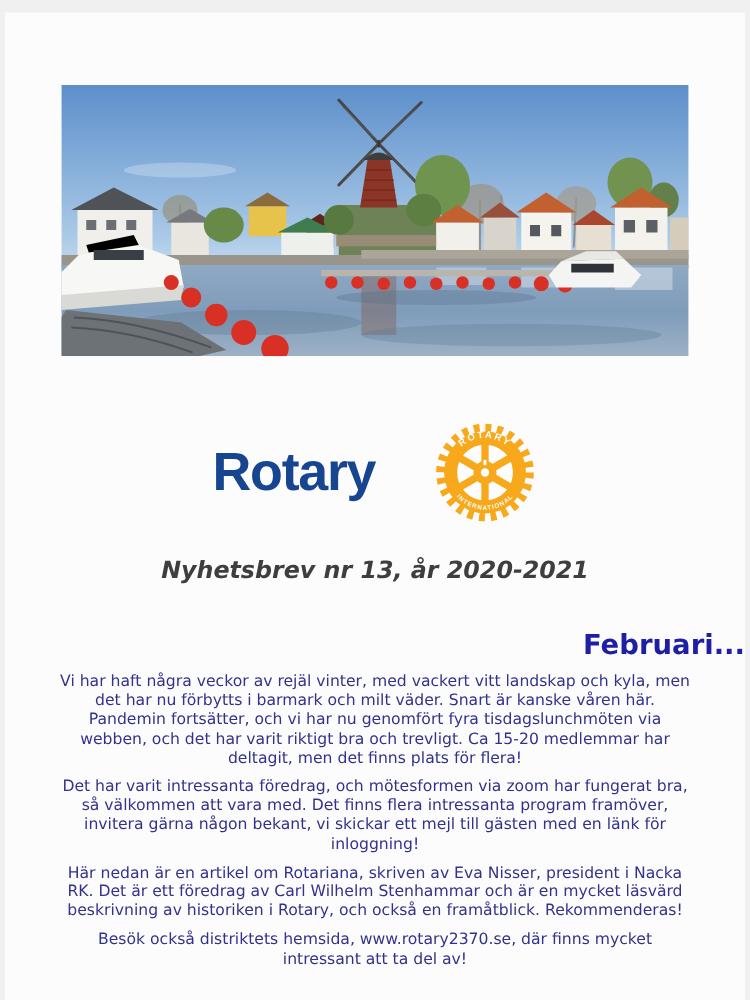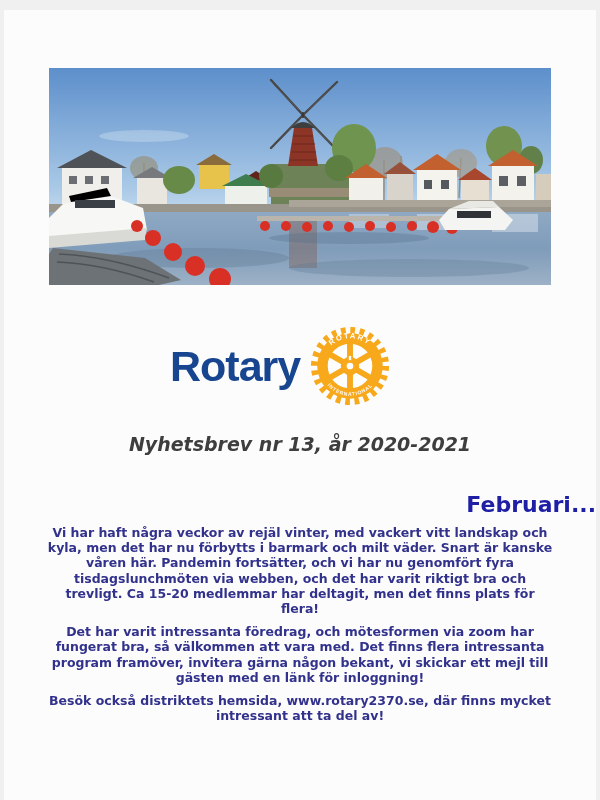--- a/index.html
+++ b/index.html
@@ -16,26 +16,26 @@
     background: #fcfcfc;
   }
   .photo-wrap {
     width: 502px; height: 217px;
     margin: 58px auto 0 auto;
     overflow: hidden;
   }
   .photo-wrap svg { display: block; }
 
   .logo-block {
-    margin: 36px auto 0 auto;
+    margin: 48px auto 0 auto;
     width: 260px;
     height: 90px;
     display: flex;
     align-items: center;
-    justify-content: flex-start;
+    justify-content: space-between;
     gap: 8px;
   }
   .logo-text { text-align: center; }
   .logo-brand {
     font-family: "Liberation Sans", sans-serif;
     font-weight: bold;
     font-size: 43px;
     line-height: 44px;
     letter-spacing: -1px;
     color: #17458f;
@@ -67,21 +67,20 @@
   .body-copy {
     width: 508px;
     margin: 4px auto 0 auto;
   }
   .body-copy p {
     margin: 8px 0;
     text-align: center;
     font-size: 12.5px;
     line-height: 15.2px;
     color: #32328c;
-    font-weight: bold;
   }
 </style>
 </head>
 <body>
 
 <div class="card">
 
   <div class="photo-wrap">
     <svg width="502" height="217" viewBox="0 0 502 217">
       <defs>
@@ -255,16 +254,17 @@
   </div>
 
   <h2 class="newsletter-title">Nyhetsbrev nr 13, år 2020-2021</h2>
 
   <h1 class="section-heading">Februari...</h1>
 
   <div class="body-copy">
 
   <p>Vi har haft några veckor av rejäl vinter, med vackert vitt landskap och kyla, men det har nu förbytts i barmark och milt väder. Snart är kanske våren här. Pandemin fortsätter, och vi har nu genomfört fyra tisdagslunchmöten via webben, och det har varit riktigt bra och trevligt. Ca 15-20 medlemmar har deltagit, men det finns plats för flera!</p>
       <p>Det har varit intressanta föredrag, och mötesformen via zoom har fungerat bra, så välkommen att vara med. Det finns flera intressanta program framöver, invitera gärna någon bekant, vi skickar ett mejl till gästen med en länk för inloggning!</p>
+      <p>Här nedan är en artikel om Rotariana, skriven av Eva Nisser, president i Nacka RK. Det är ett föredrag av Carl Wilhelm Stenhammar och är en mycket läsvärd beskrivning av historiken i Rotary, och också en framåtblick. Rekommenderas!</p>
       <p>Besök också distriktets hemsida, www.rotary2370.se, där finns mycket intressant att ta del av!</p>
     </div>
 
 </div>
 
 </body></html>

